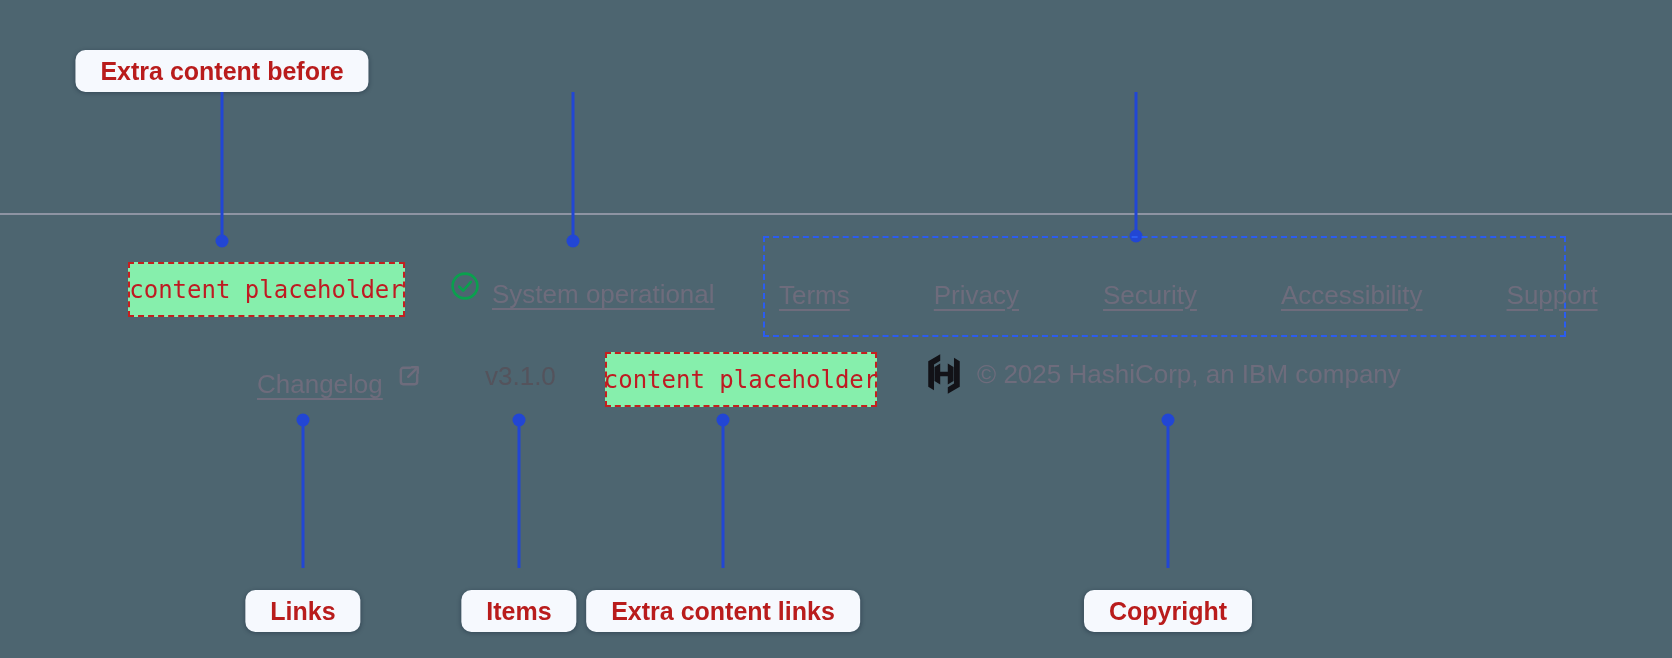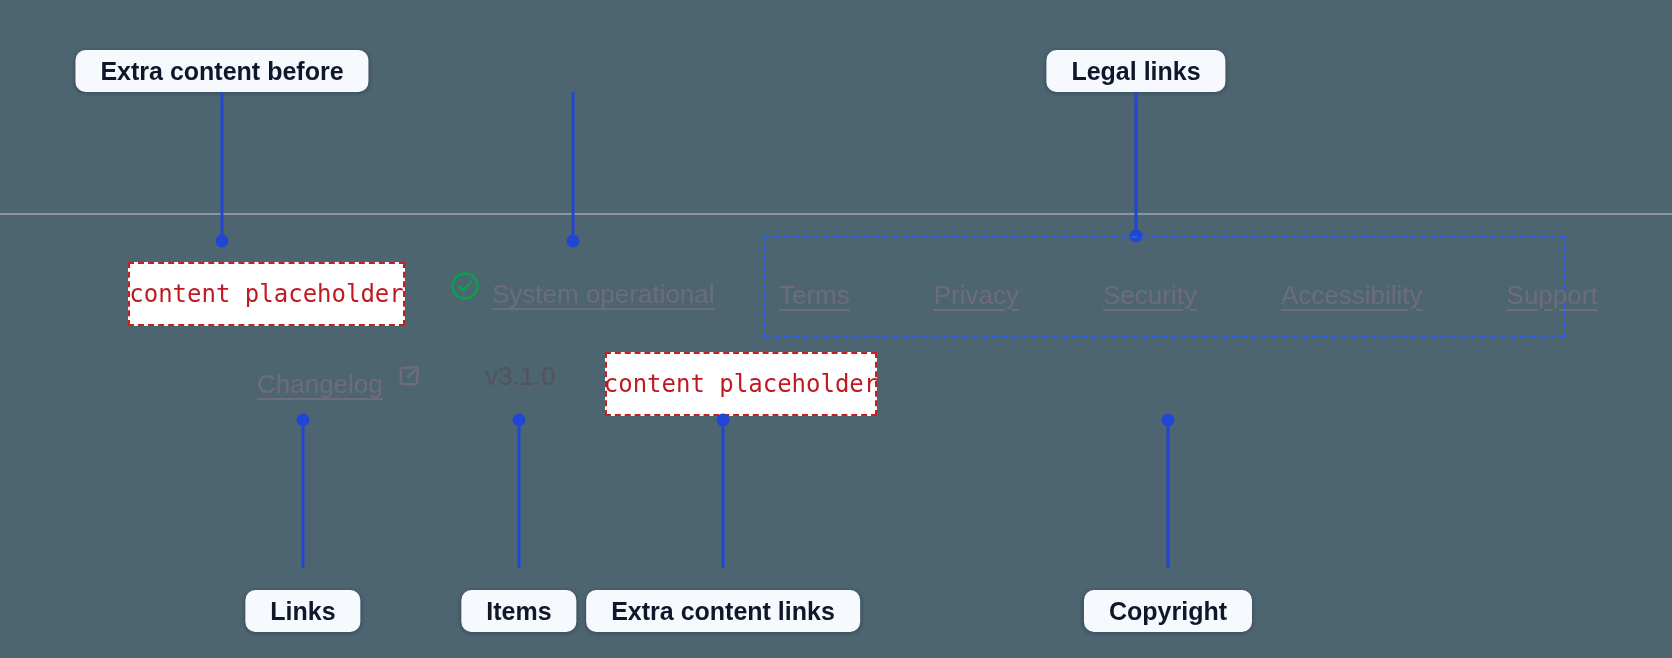--- a/index.html
+++ b/index.html
@@ -15,40 +15,40 @@
     position:absolute;left:0;top:213px;width:100%;height:2px;
     background:rgba(196,188,206,.55);
   }
   
   .pill{
     position:absolute;height:42px;
     transform:translateX(-50%);
     background:#F6F9FE;border-radius:10px;
     display:flex;align-items:center;justify-content:center;
     padding:0 25px;white-space:nowrap;
-    color:#0f172a;font-size:25px;font-weight:600;
+    color:#b91c1c;font-size:25px;font-weight:600;
     box-shadow:0 1px 4px rgba(10,20,40,.35);
   }
   .pill-top{top:50px;}
   .pill-bottom{top:568px;margin-top:22px;}
   
   .vline{
     position:absolute;width:3px;background:#2246D4;
     transform:translateX(-50%);
   }
   .vline-top{top:92px;height:146px;}
   .vline-bottom{top:426px;height:142px;}
   .dot{
     position:absolute;width:13px;height:13px;border-radius:50%;
     background:#2246D4;transform:translate(-50%,-50%);
   }
   
   .placeholder{
-    position:absolute;height:64px;box-sizing:border-box;
-    background:#ffffff;border:2px dashed #C51F1F;
+    position:absolute;height:55px;box-sizing:border-box;
+    background:#86efac;border:2px dashed #C51F1F;
     display:flex;align-items:center;justify-content:center;
     font-family:"DejaVu Sans Mono",monospace;
     color:#BF1A22;font-size:24px;white-space:nowrap;
   }
   
   .frow{
     position:absolute;height:48px;
     display:flex;align-items:center;white-space:nowrap;
   }
   .flink{
@@ -71,21 +71,20 @@
   svg{display:block;}
 </style>
 </head>
 <body>
 
 <div class="canvas">
 
   <div class="divider"></div>
 
   <div class="pill pill-top" style="left:222px">Extra content before</div>
-  <div class="pill pill-top" style="left:1136px">Legal links</div>
 
   <div class="vline vline-top" style="left:222px"></div>
   <div class="vline vline-top" style="left:573px"></div>
   <div class="vline vline-top" style="left:1136px;height:141px"></div>
   <div class="dot" style="left:222px;top:241px"></div>
   <div class="dot" style="left:573px;top:241px"></div>
   <div class="dot" style="left:1136px;top:236px"></div>
 
   <div class="placeholder" style="left:128px;top:262px;width:277px">
     <span>content placeholder</span>
@@ -121,20 +120,30 @@
   </div>
 
   <div class="frow" style="left:485px;top:352px">
     <span class="version">v3.1.0</span>
   </div>
 
   <div class="placeholder" style="left:605px;top:352px;width:272px">
     <span>content placeholder</span>
   </div>
 
+  <div class="frow" style="left:926px;top:350px;gap:15px">
+    <span>
+      <svg width="36" height="40" viewBox="0 0 40 44" fill="#121217">
+        <path d="M15.8 0 2.5 7.7v28.6l6.4 3.7V11.4l6.9-4z"></path>
+        <path d="M24.2 44 37.5 36.3V7.7L31.1 4v28.6l-6.9 4z"></path>
+        <path d="M15.8 10.4 9.4 14.1v15.8l6.4 3.7v-9.2h8.4v9.2l6.4-3.7V14.1l-6.4-3.7v9.2h-8.4z"></path>
+      </svg>
+    </span>
+    <span class="muted">© 2025 HashiCorp, an IBM company</span>
+  </div>
 
   <div class="dot" style="left:303px;top:420px"></div>
   <div class="dot" style="left:519px;top:420px"></div>
   <div class="dot" style="left:723px;top:420px"></div>
   <div class="dot" style="left:1168px;top:420px"></div>
   <div class="vline vline-bottom" style="left:303px"></div>
   <div class="vline vline-bottom" style="left:519px"></div>
   <div class="vline vline-bottom" style="left:723px"></div>
   <div class="vline vline-bottom" style="left:1168px"></div>
 

